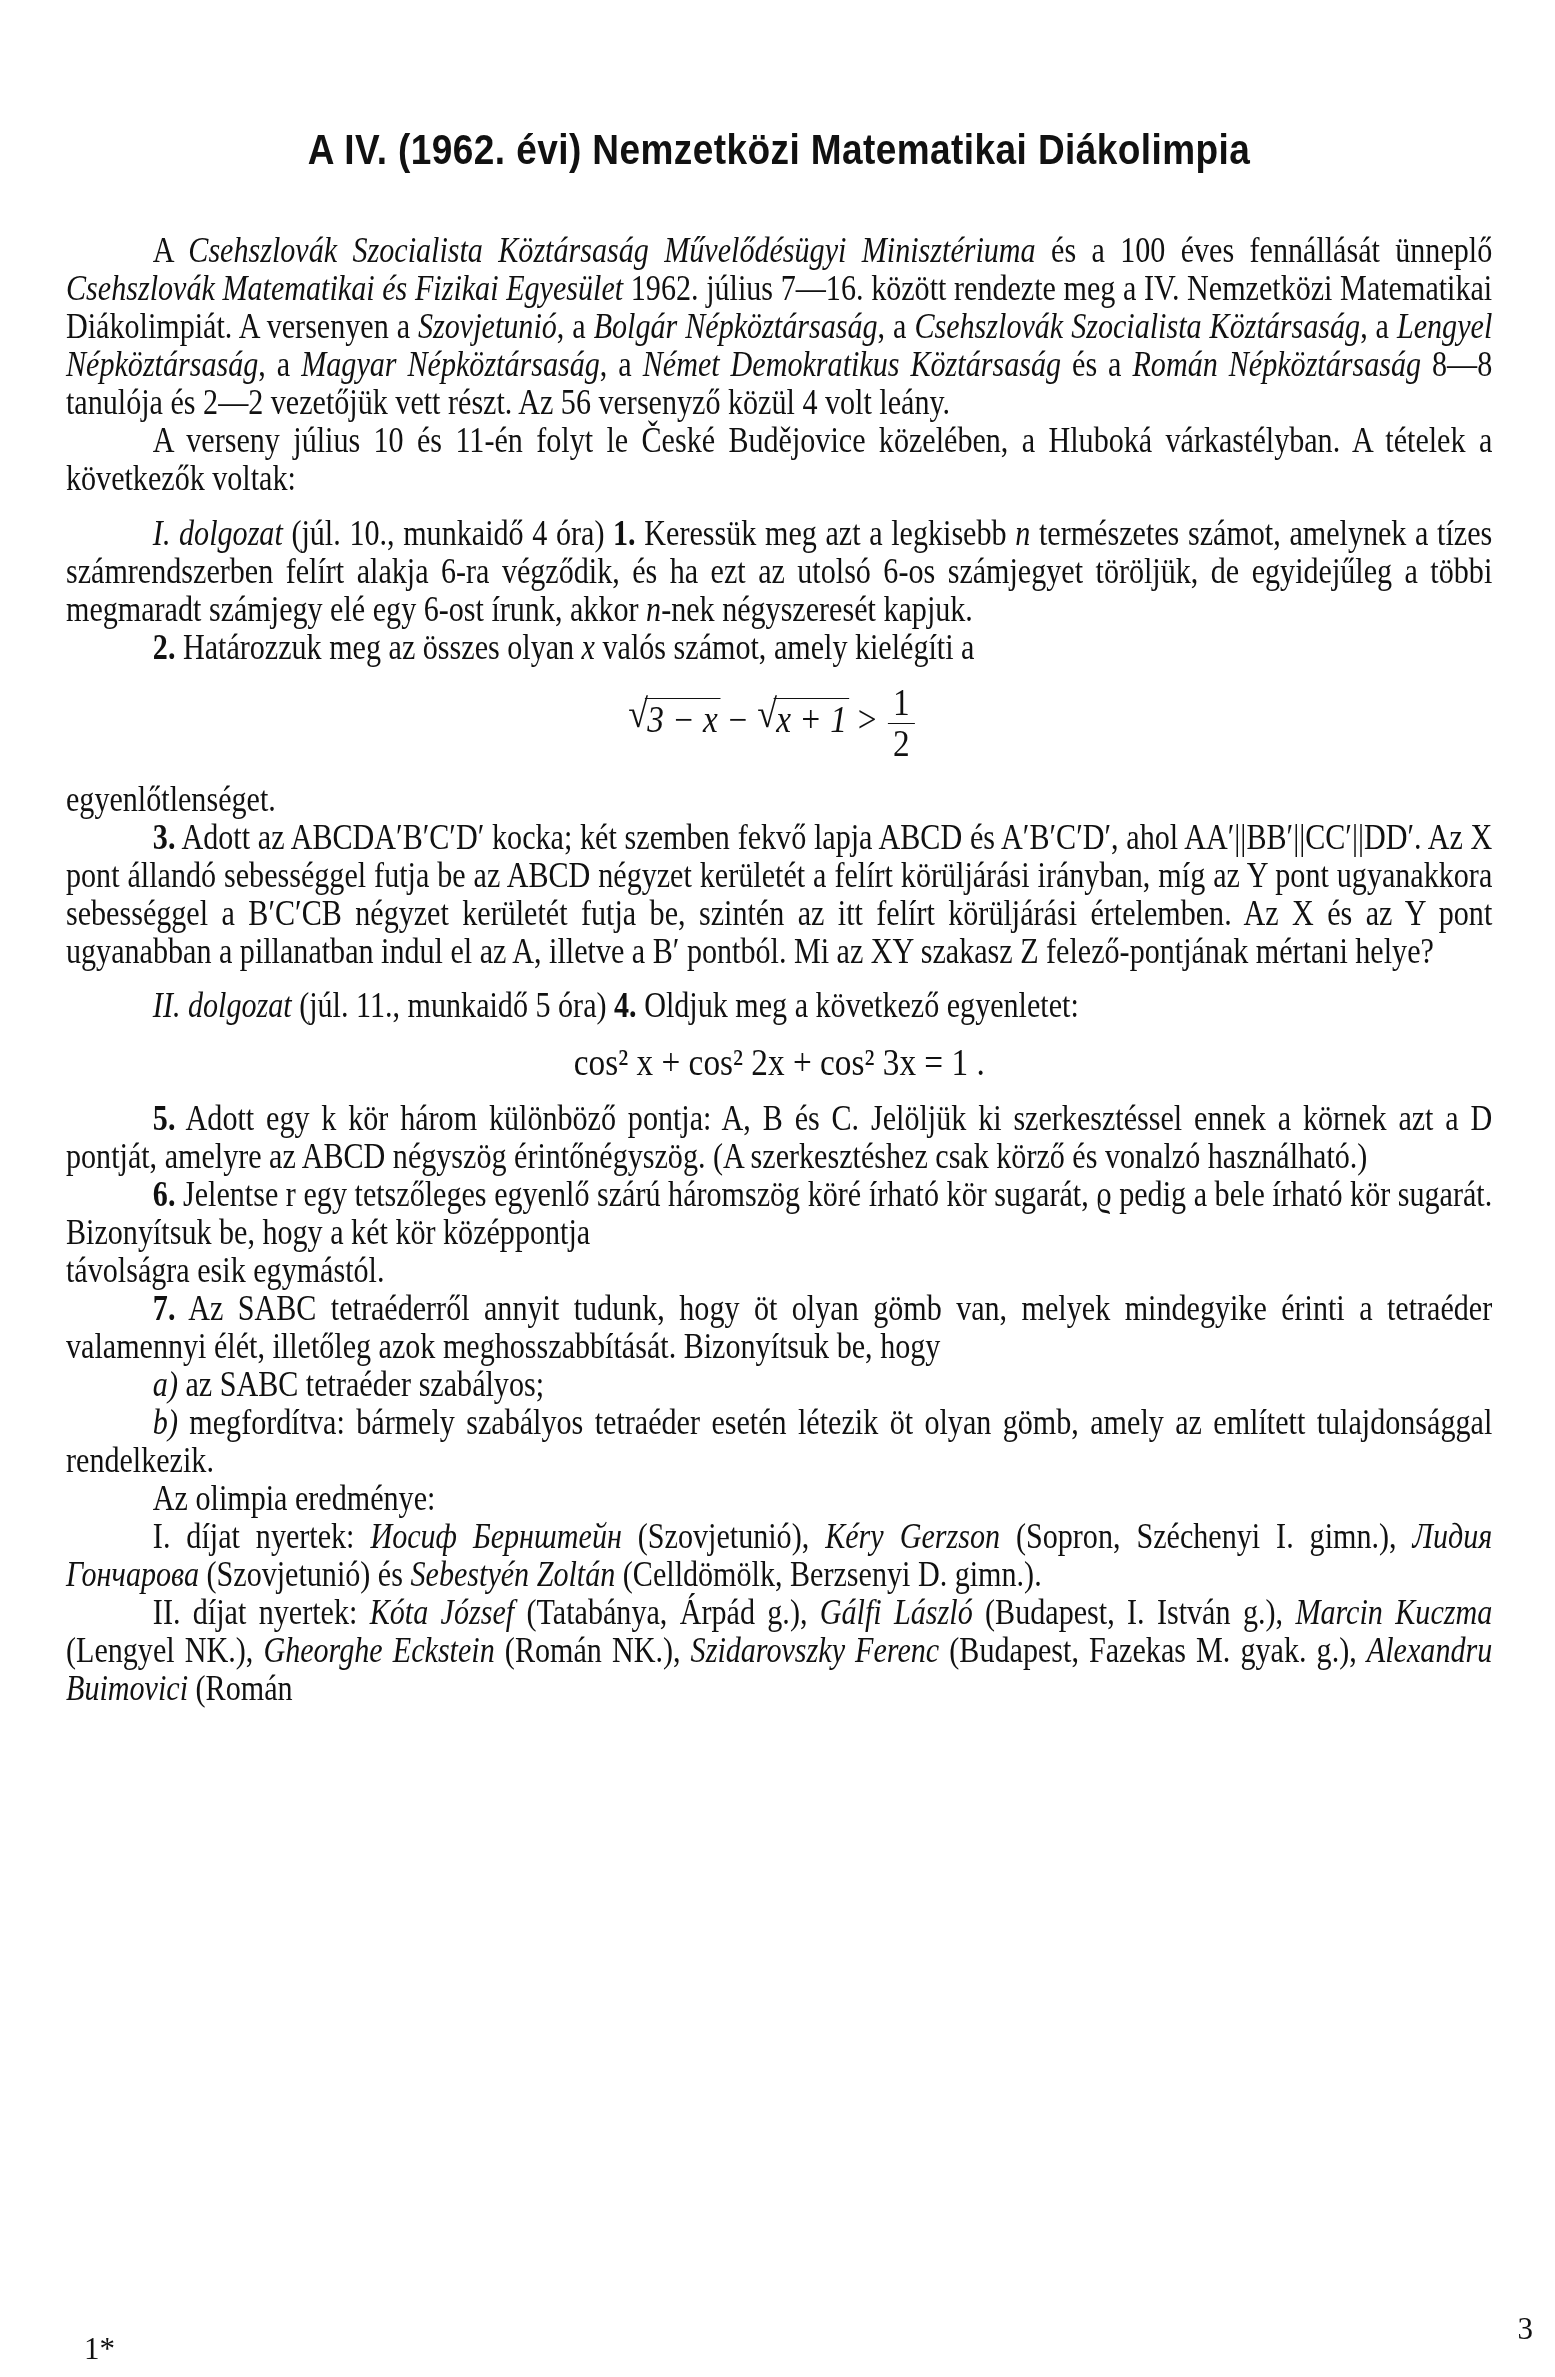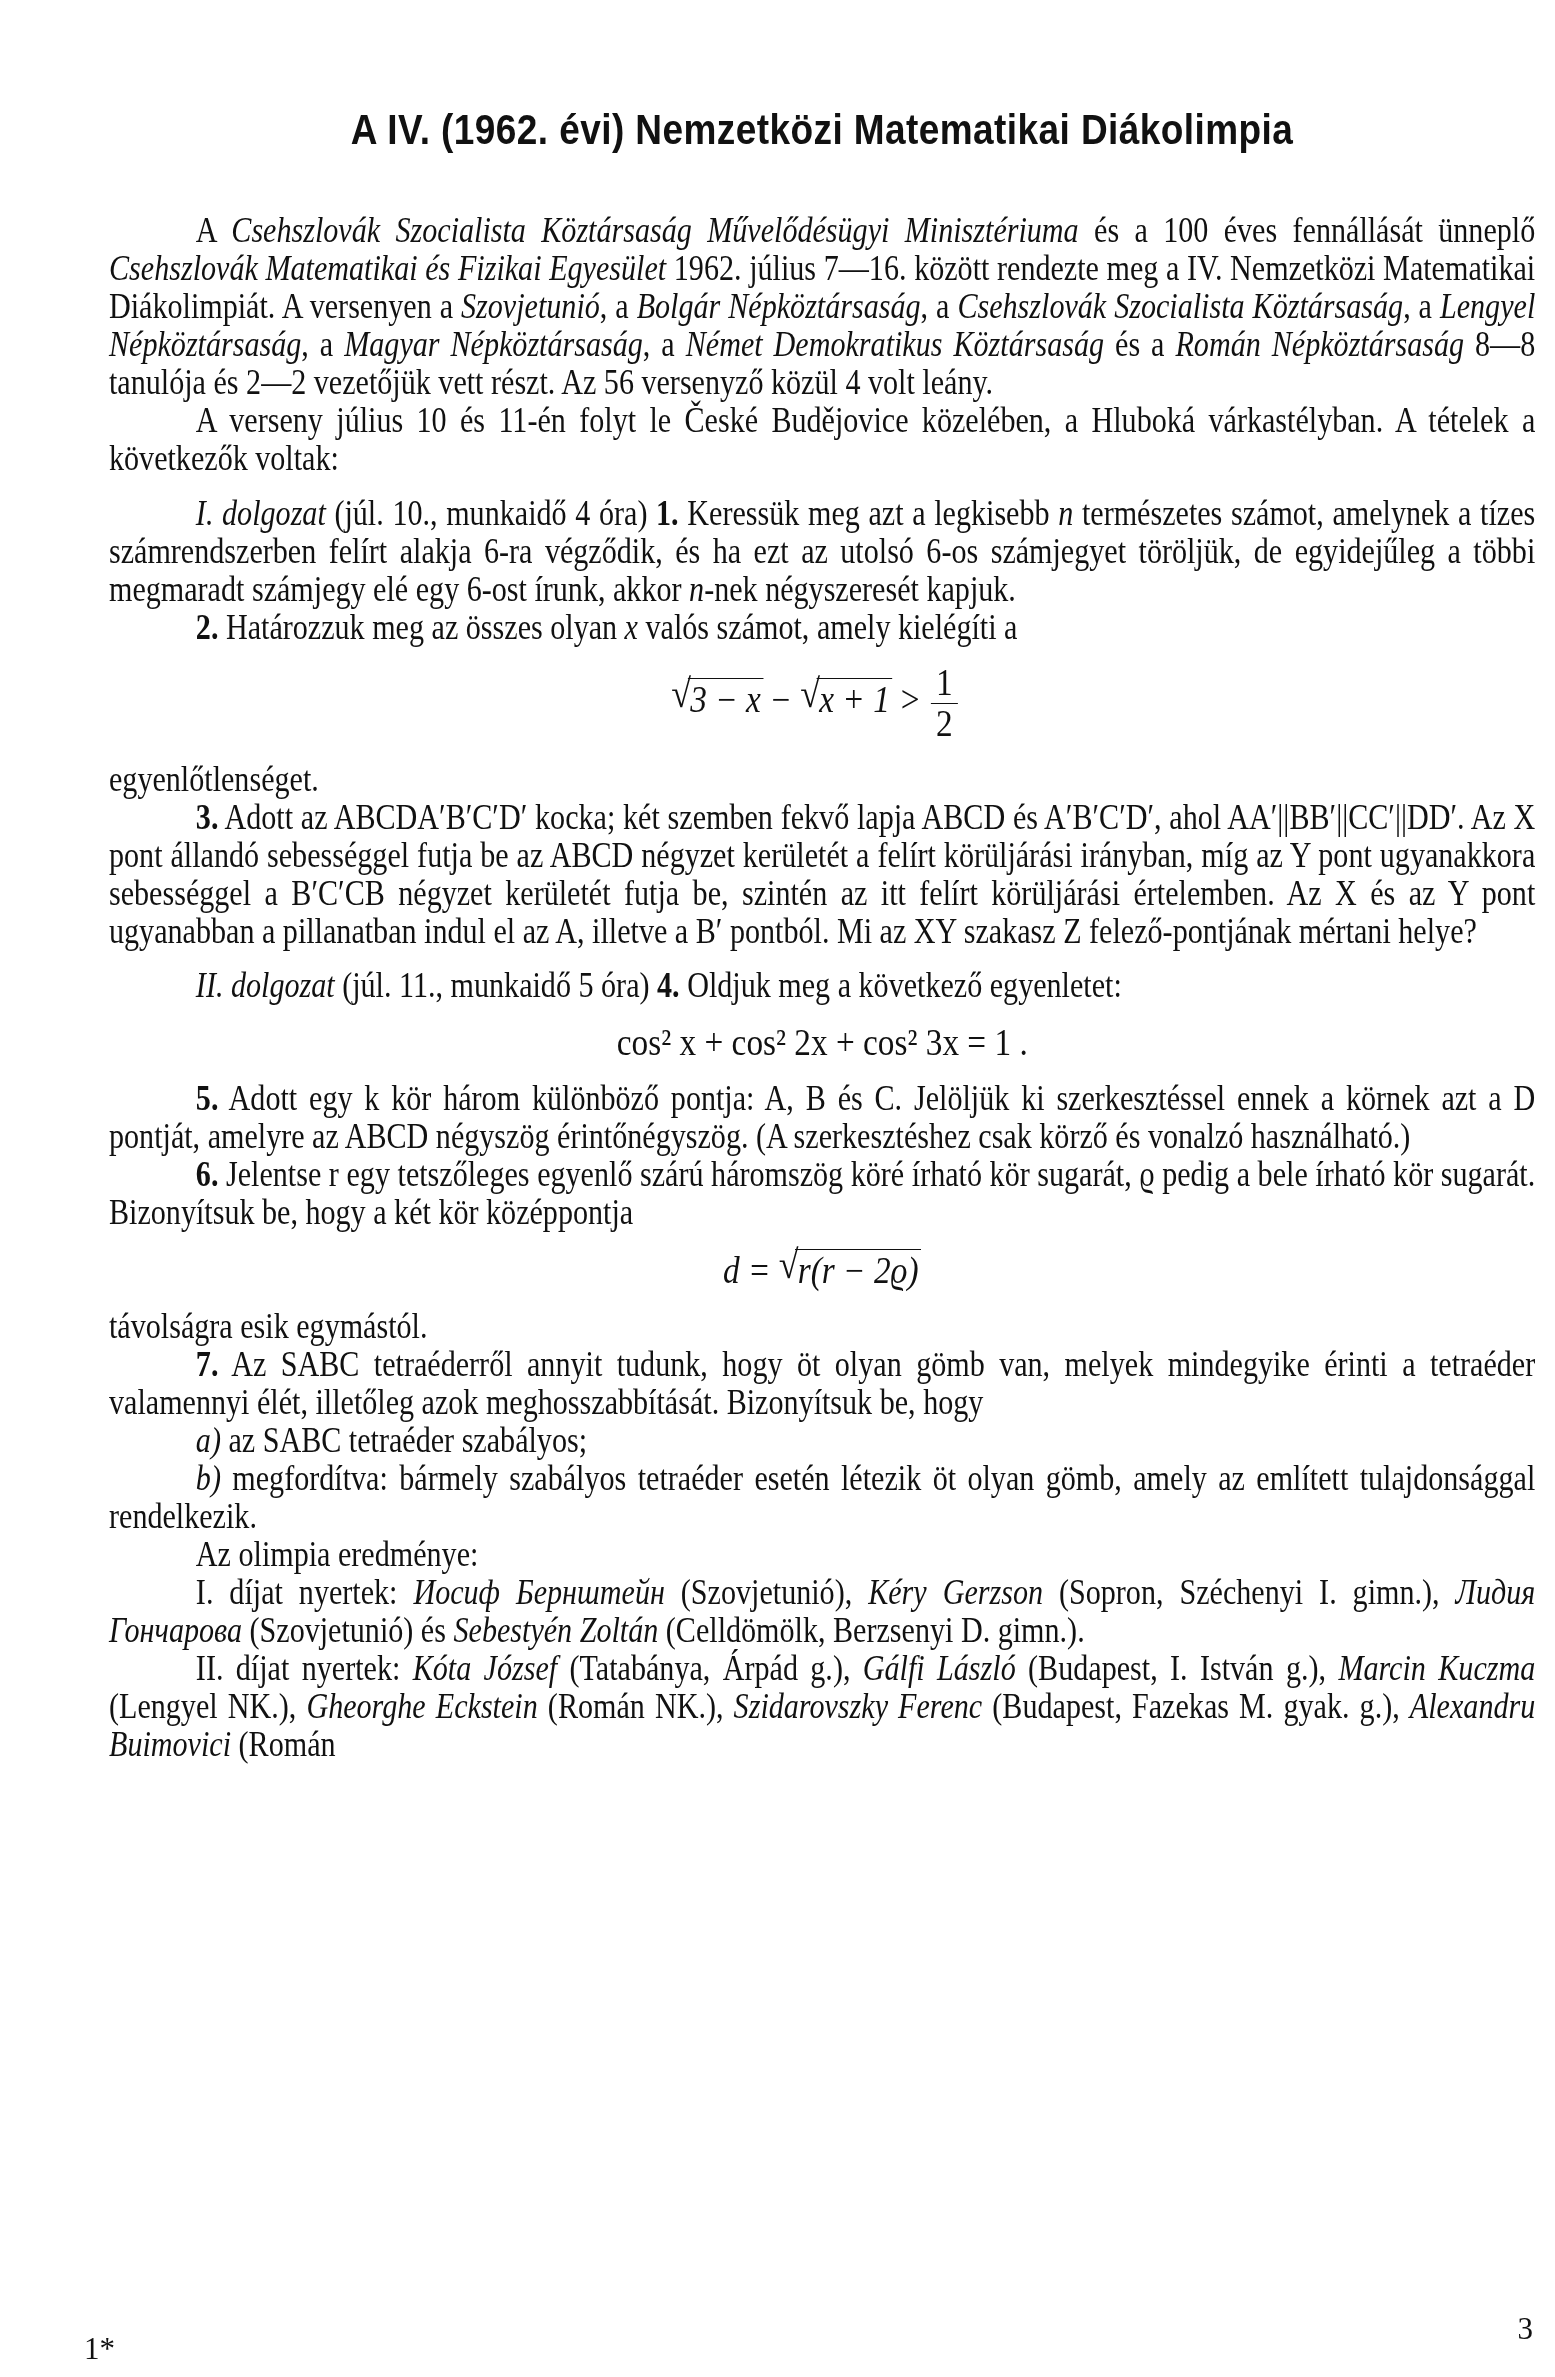--- a/index.html
+++ b/index.html
@@ -1,21 +1,21 @@
 <!DOCTYPE html>
 <html style="font-size:14.7px"><head>
 <meta charset="utf-8">
 <style>
   html, body { margin: 0; padding: 0; background: #ffffff; }
   body {
     width: 1555px; height: 2377px; position: relative; overflow: hidden;
     font-family: "Liberation Serif", "DejaVu Serif", serif;
     color: #111111;
   }
-  .page { position: absolute; left: 66px; top: 102px; width: 1426px; margin-left: 43px; }
+  .page { position: absolute; left: 66px; top: 122px; width: 1426px; }
   .title {
     text-align: center; font-family: "Liberation Sans", "DejaVu Sans", sans-serif;
     font-weight: bold; font-size: 43px; letter-spacing: 0.5px;
     transform: scaleX(0.86); transform-origin: center;
     margin: 0 0 55px 0; line-height: 55px;
   }
   .p {
     font-size: 35px; line-height: 38px; text-align: justify;
     transform: scaleX(0.86); transform-origin: left top; width: 116.3%;
     margin: 0;
@@ -69,23 +69,20 @@
   <div class="gap"></div>
 
   <p class="p indent"><i>II. dolgozat</i><span> (júl. 11., munkaidő 5 óra) </span><b>4.</b><span> Oldjuk meg a következő egyenletet:</span></p>
 
   <div class="formula"><span class="inner">cos² x + cos² 2x + cos² 3x = 1 .</span></div>
 
   <p class="p indent"><b>5.</b><span> Adott egy k kör három különböző pontja: A, B és C. Jelöljük ki szerkesztéssel ennek a körnek azt a D pontját, amelyre az ABCD négyszög érintőnégyszög. (A szerkesztéshez csak körző és vonalzó használható.)</span></p>
 
   <p class="p indent"><b>6.</b><span> Jelentse r egy tetszőleges egyenlő szárú háromszög köré írható kör sugarát, ϱ pedig a bele írható kör sugarát. Bizonyítsuk be, hogy a két kör középpontja</span></p>
 
-  <div class="formula">
-    <span class="inner it"><span>d = </span><span style="margin-left:18.3px" class="sqrt">r(r − 2ϱ)</span></span>
-  </div>
 
   <p class="p">távolságra esik egymástól.</p>
 
   <p class="p indent"><b>7.</b><span> Az SABC tetraéderről annyit tudunk, hogy öt olyan gömb van, melyek mindegyike érinti a tetraéder valamennyi élét, illetőleg azok meghosszabbítását. Bizonyítsuk be, hogy</span></p>
   <p class="p item"><i>a)</i><span> az SABC tetraéder szabályos;</span></p>
   <p class="p indent"><i>b)</i><span> megfordítva: bármely szabályos tetraéder esetén létezik öt olyan gömb, amely az említett tulajdonsággal rendelkezik.</span></p>
 
   <p class="p indent">Az olimpia eredménye:</p>
 
   <p class="p indent"><span>I. díjat nyertek: </span><i>Иосиф Бернштейн</i><span> (Szovjetunió), </span><i>Kéry Gerzson</i><span> (Sopron, Széchenyi I. gimn.), </span><i>Лидия Гончарова</i><span> (Szovjetunió) és </span><i>Sebestyén Zoltán</i><span> (Celldömölk, Berzsenyi D. gimn.).</span></p>

